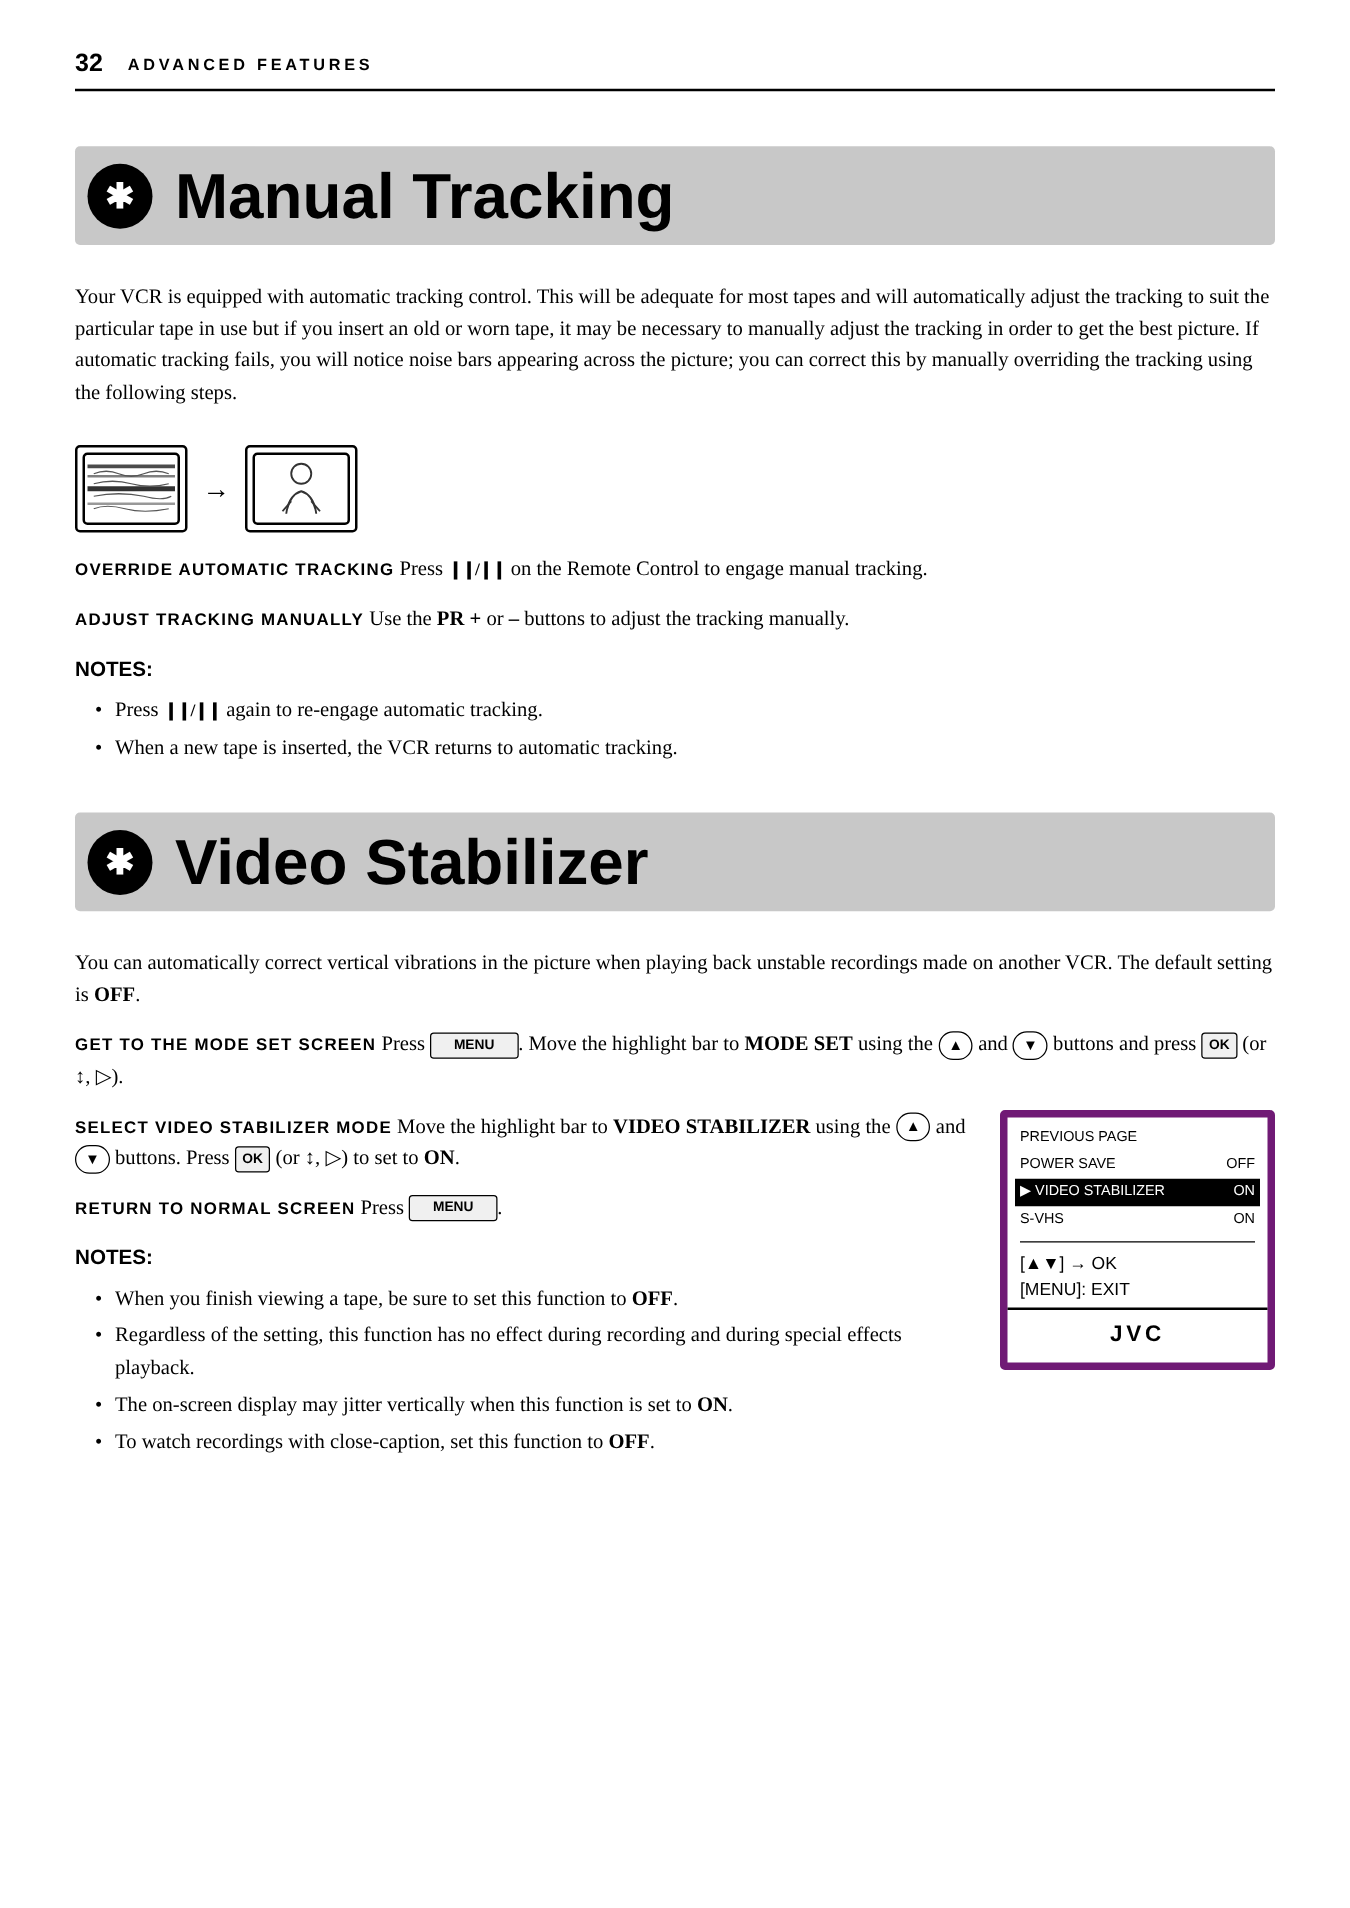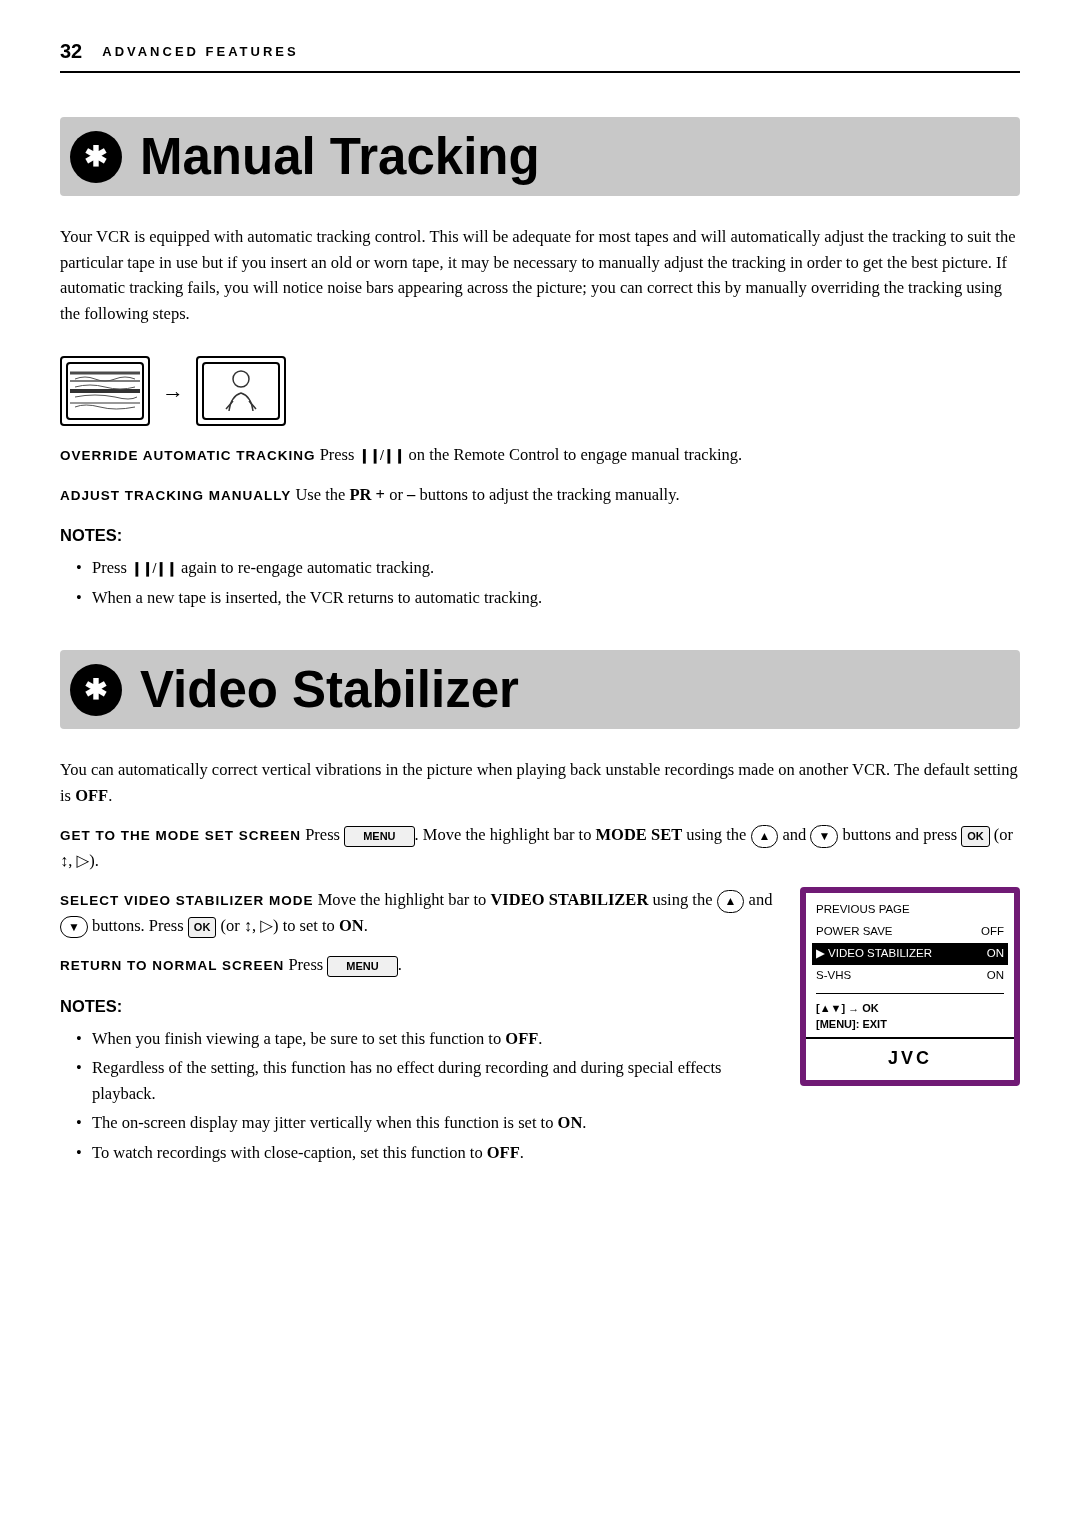--- a/index.html
+++ b/index.html
@@ -214,23 +214,22 @@
       color: #fff;
       padding: 2px 4px;
       margin: 0 -4px;
     }
     .vs-screen-divider {
       border: none;
       border-top: 1px solid #000;
       margin: 6px 0;
     }
     .vs-screen-nav {
-      font-size: 11px;
+      font-size: 14px;
       line-height: 1.5;
-      font-weight: bold;
     }
     .vs-screen-brand {
       text-align: center;
       border-top: 2px solid #000;
       padding: 6px 0 8px 0;
       font-size: 18px;
       font-weight: bold;
       letter-spacing: 3px;
       font-family: Arial, Helvetica, sans-serif;
     }

